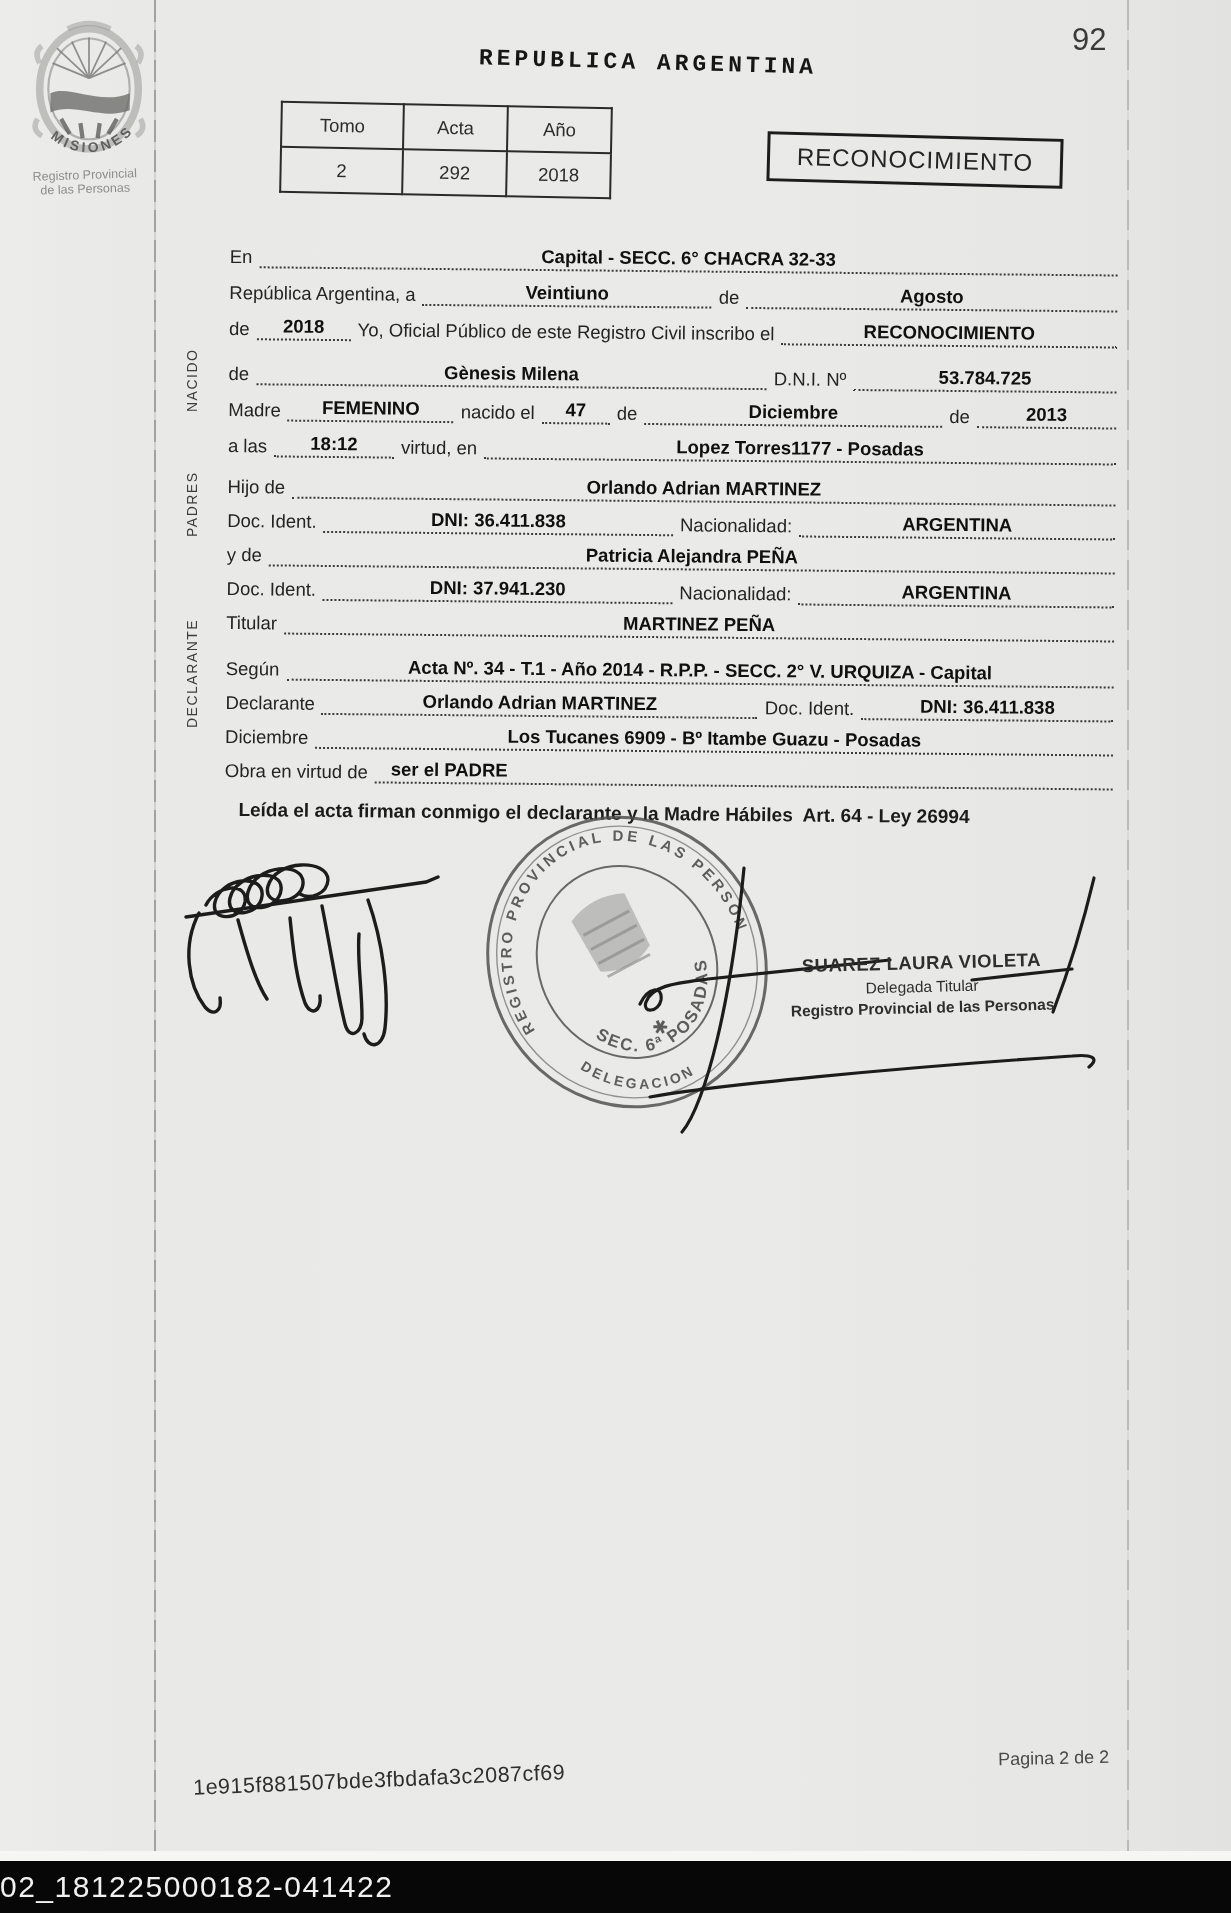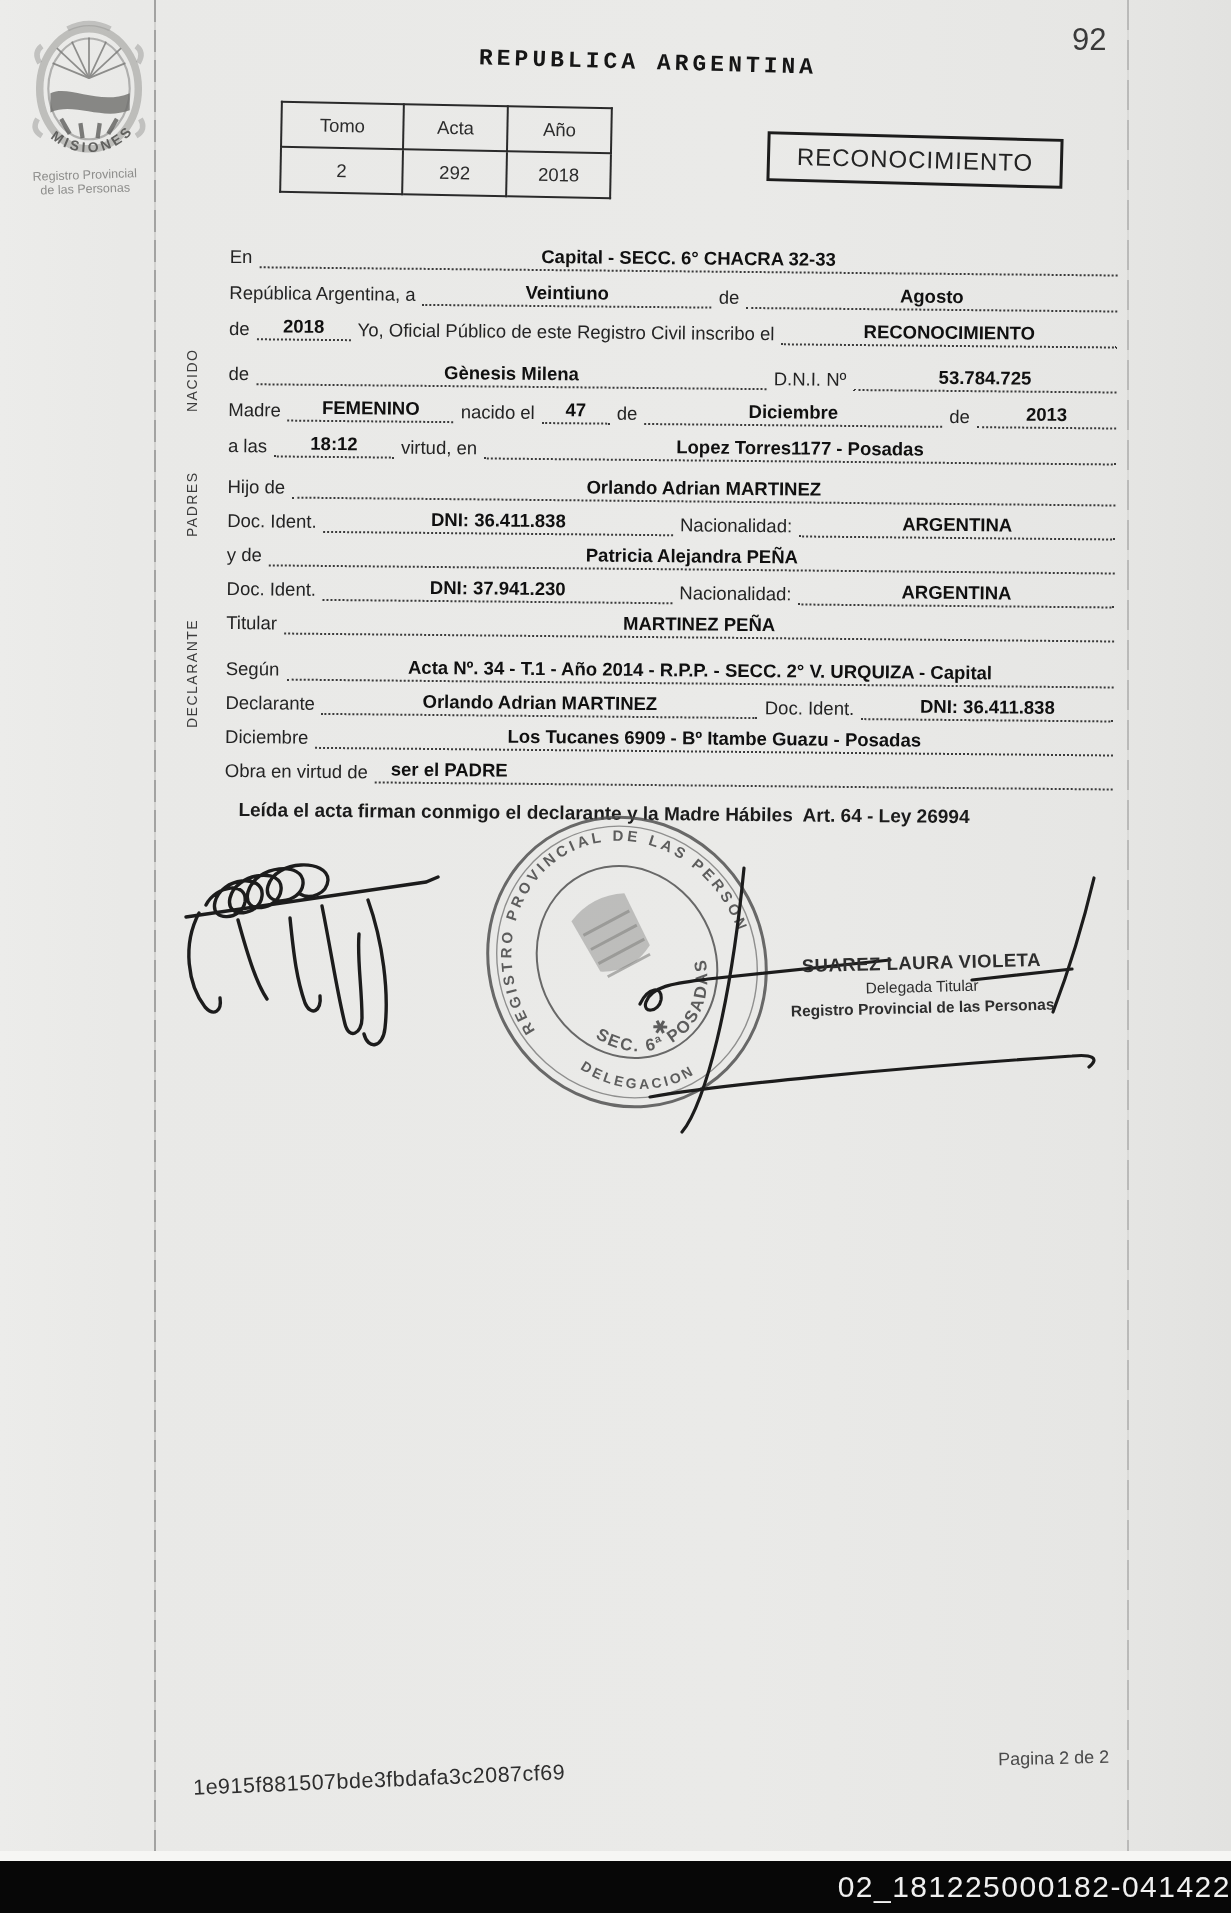--- a/index.html
+++ b/index.html
@@ -44,21 +44,21 @@
   .grow1{flex:1;} .grow2{flex:2;} .grow13{flex:1.3;} .grow16{flex:1.6;} .grow07{flex:0.7;} .grow09{flex:0.9;}
   .w90{width:78px;flex:none;} .w150{width:150px;flex:none;} .w55{width:52px;flex:none;} .w110{width:104px;flex:none;}
   .v.left{text-align:left;padding-left:16px;}
   .closing{margin-top:17px;padding-left:14px;font-weight:bold;font-size:19px;color:#1b1b1b;white-space:pre;}
 
   
   .hash{position:absolute;left:193px;top:1768px;font-size:21.5px;letter-spacing:.5px;color:#2e2e2e;transform:rotate(-2.4deg);}
   .pagination{position:absolute;left:998px;top:1748px;font-size:18px;color:#4a4a4a;transform:rotate(-1.2deg);}
   .pre-bar{position:absolute;left:0;right:0;bottom:52px;height:10px;background:#f6f6f4;}
   .bottom-bar{position:absolute;left:0;right:0;bottom:0;height:52px;background:#070707;
-    display:flex;align-items:center;justify-content:flex-end;}
+    display:flex;align-items:center;justify-content:flex-start;}
   .bottom-code{color:#f0f0f0;font-size:30px;letter-spacing:1.5px;}
 
   
   .signer{position:absolute;left:762px;top:952px;width:320px;text-align:center;transform:rotate(-1.5deg);color:#2e2e2e;}
   .signer .name{font-size:18.5px;font-weight:bold;letter-spacing:.5px;}
   .signer .role{font-size:15.5px;margin-top:4px;}
   .signer .office{font-size:15.5px;font-weight:bold;margin-top:3px;}
 
   .overlay-svg{position:absolute;left:0;top:0;pointer-events:none;}
 </style>

